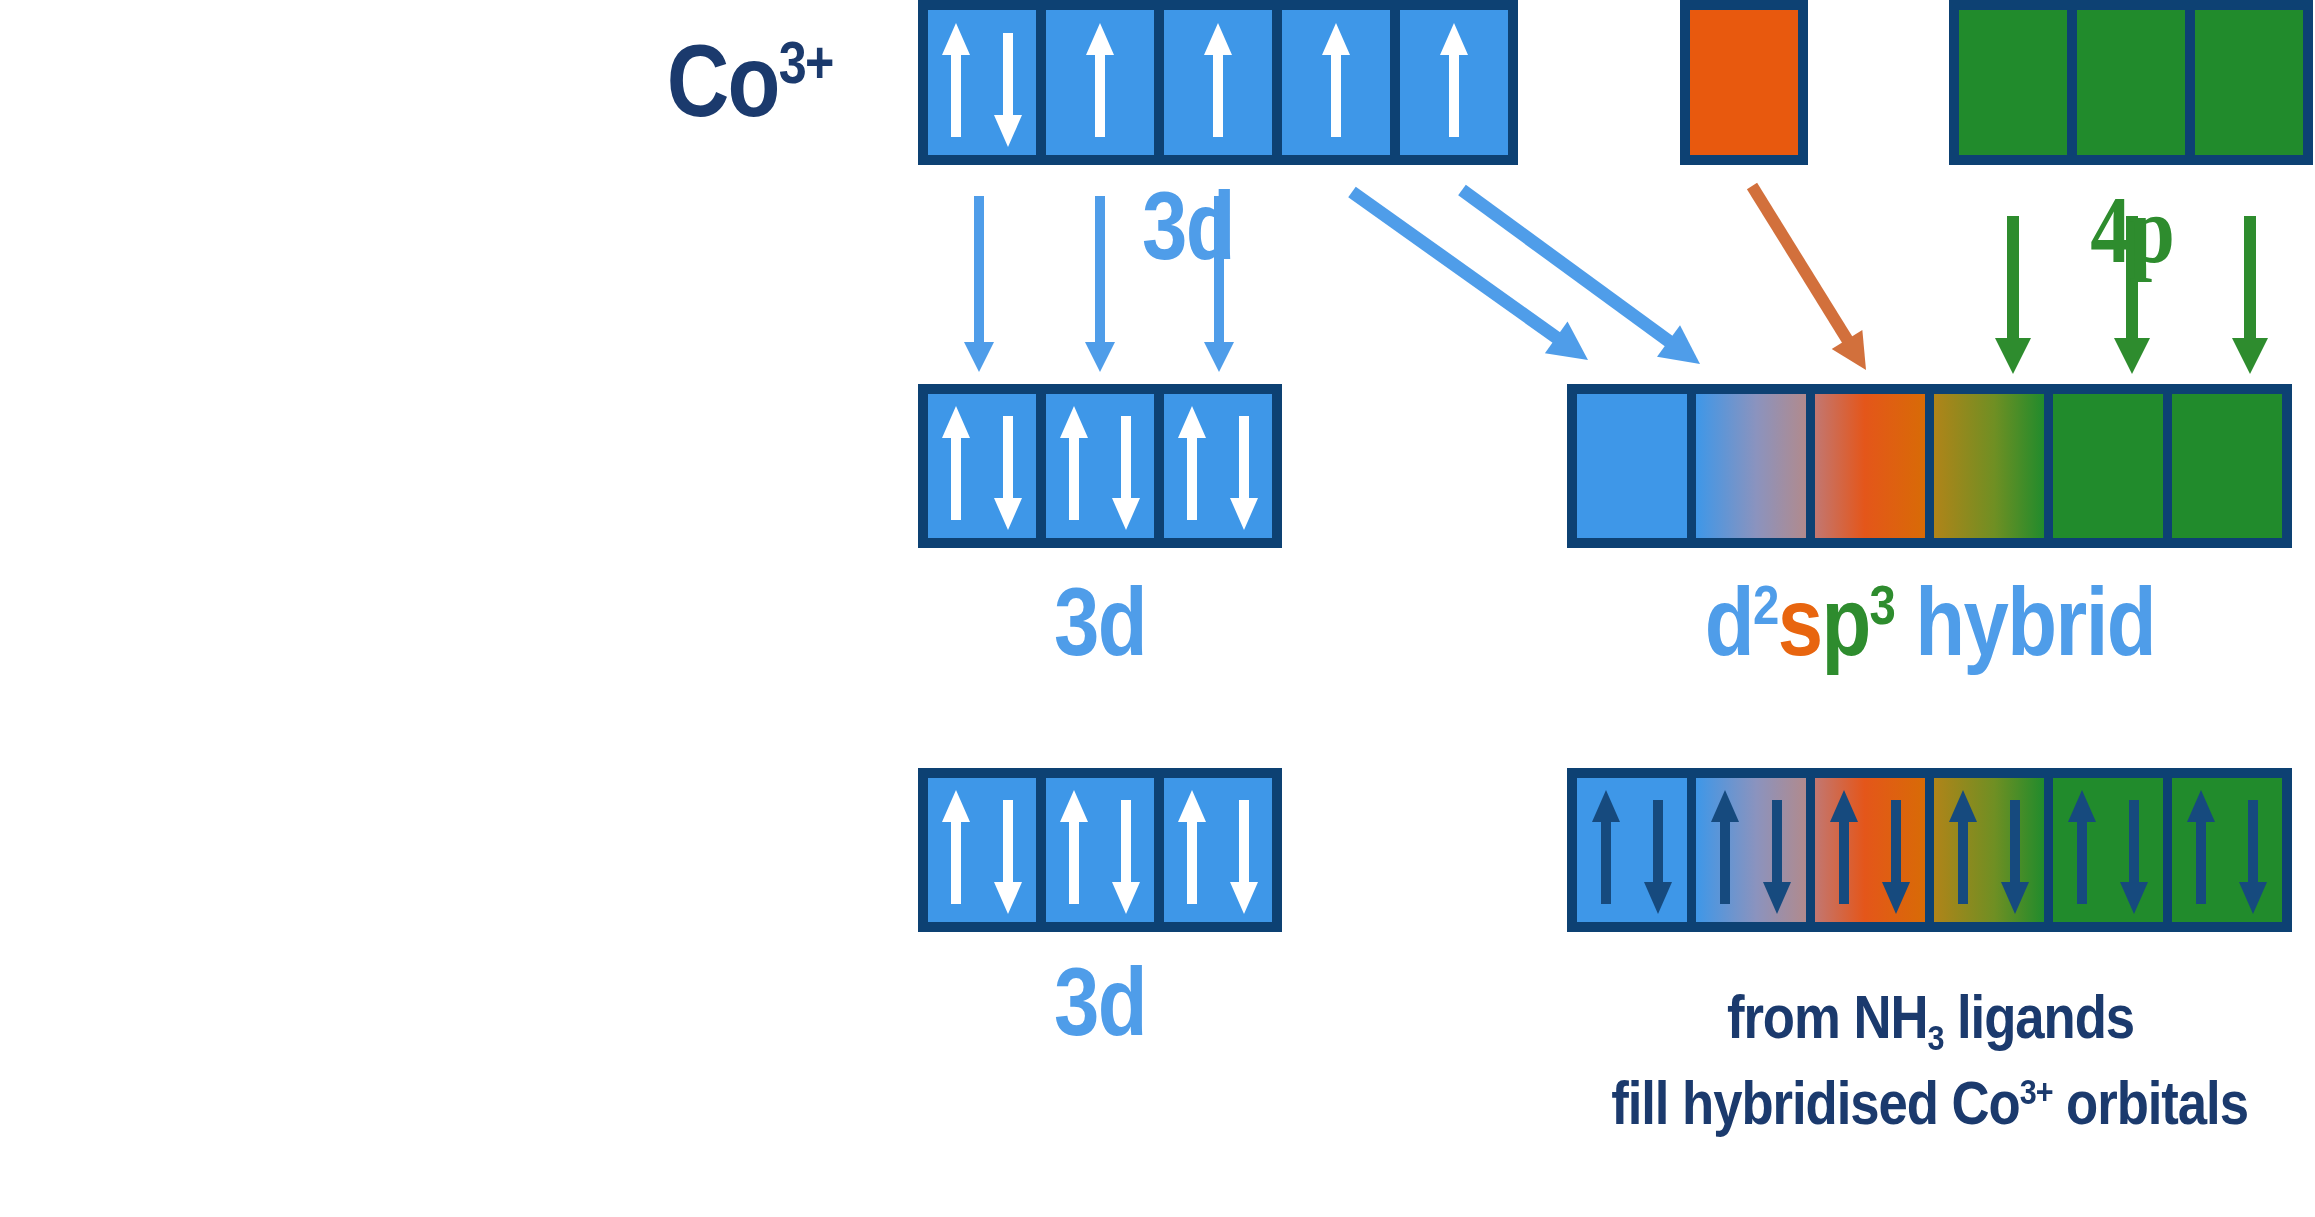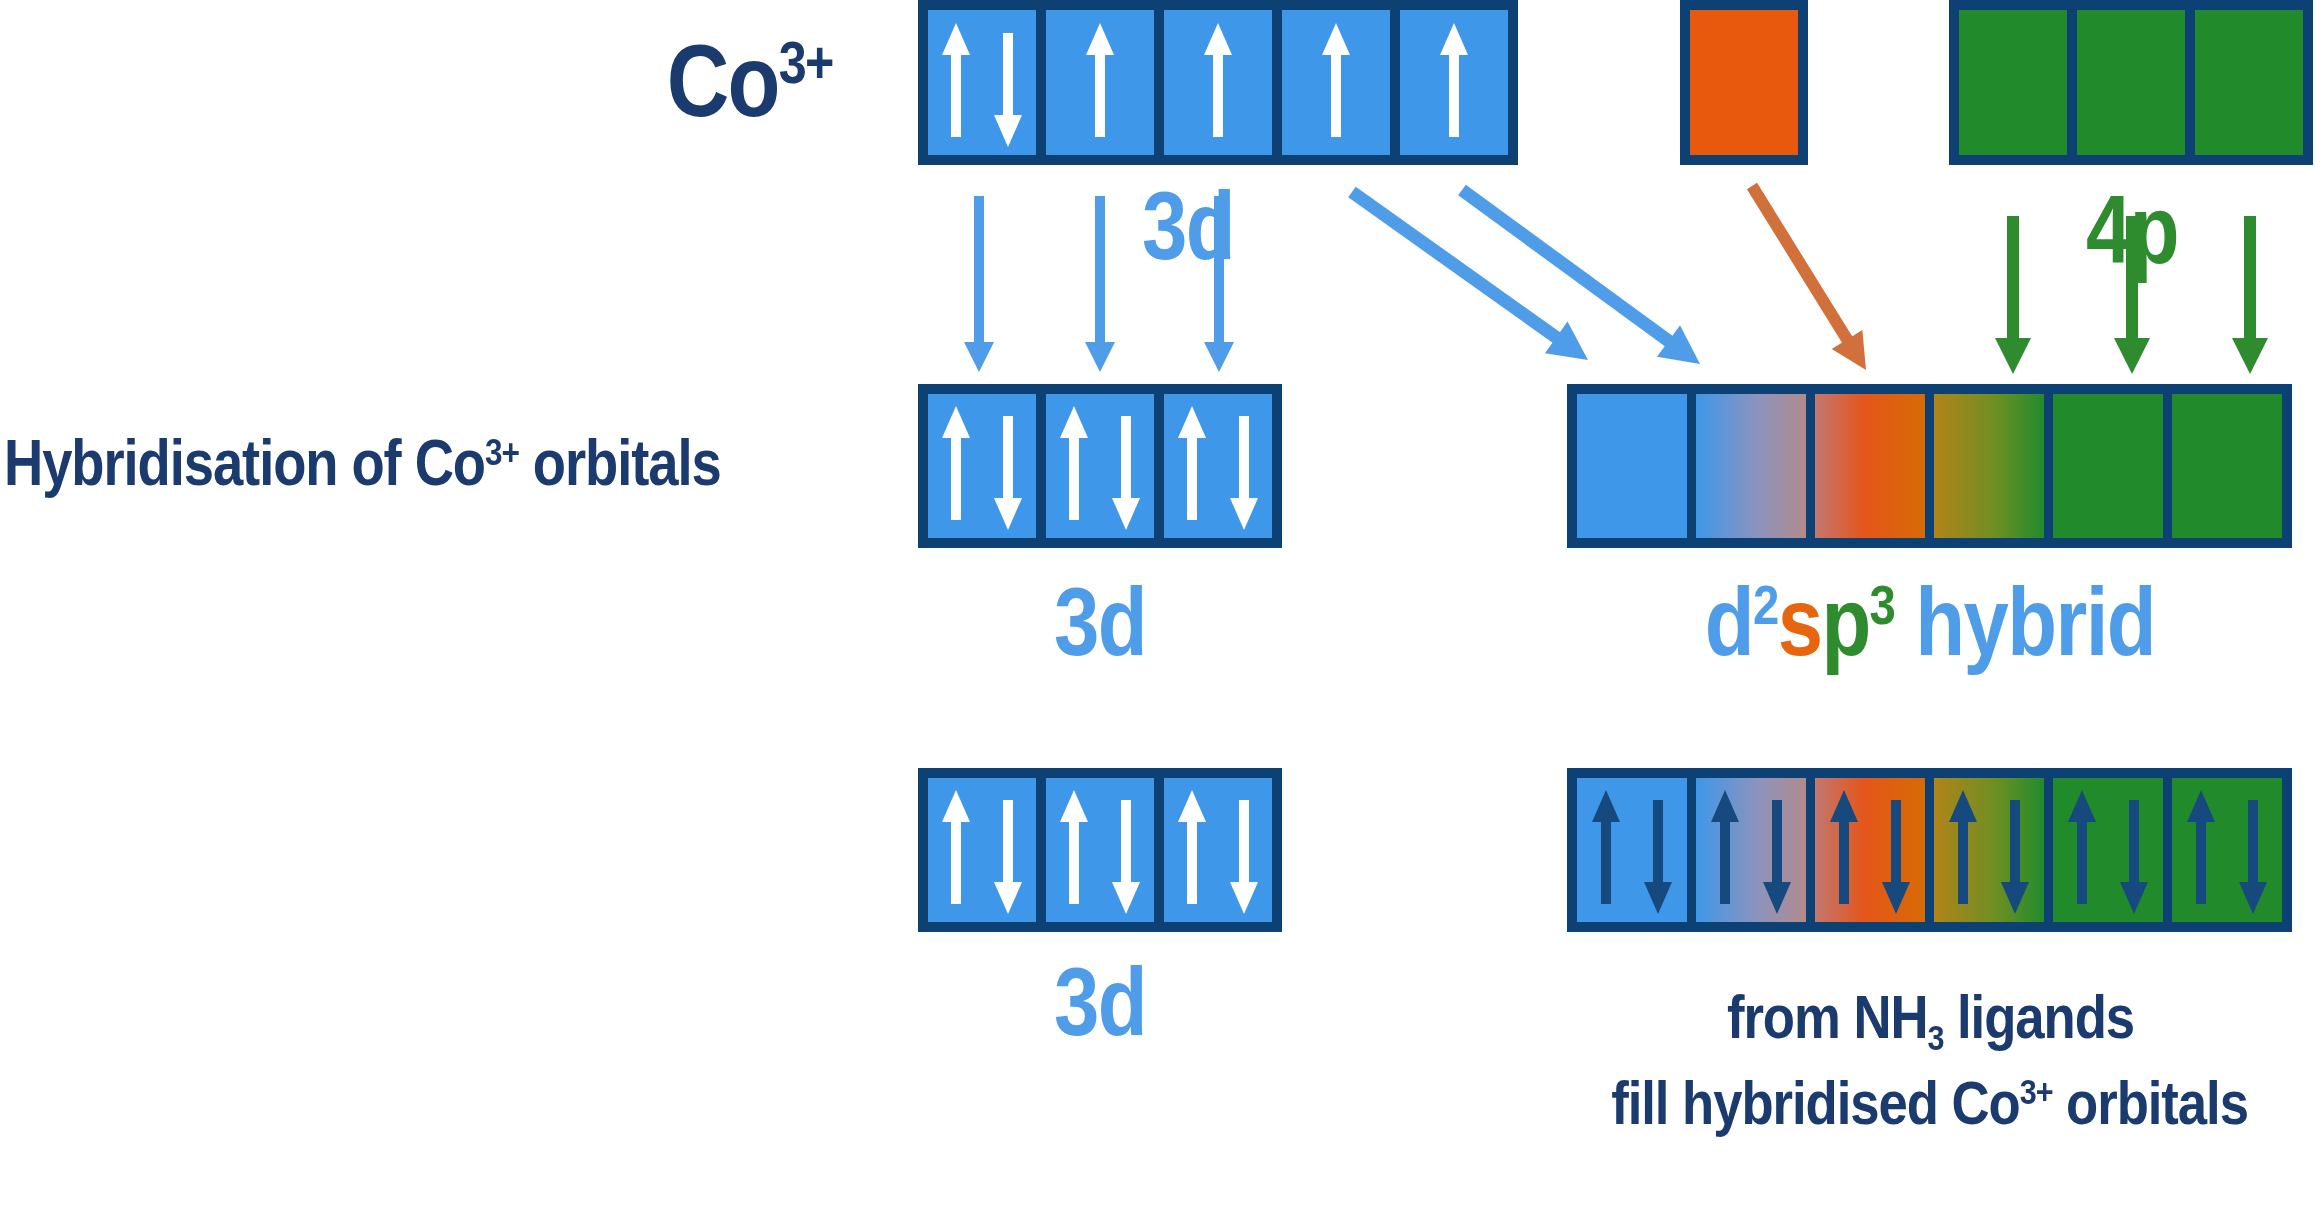--- a/index.html
+++ b/index.html
@@ -110,27 +110,24 @@
     </div>
   <div class="orb-row" style="left:1949px;top:0px;width:364px;height:165px;">
       <div class="cell" style="background: rgb(33, 139, 44);"></div>
       <div class="cell" style="background: rgb(33, 139, 44);"></div>
       <div class="cell" style="background: rgb(33, 139, 44);"></div>
     </div>
 
   <div class="lbl blue" style="left:1088px;top:176px;width:200px;font-size:96px;">
     <span class="cnd">3d</span>
   </div>
-  <div class="lbl green" style="left:2032px;top:180px;width:200px;font-size:96px;">
+  <div class="lbl green" style="left:2032px;top:180px;width:200px;font-size:96px;font-family:Liberation Serif, serif;">
     <span class="cnd">4p</span>
   </div>
 
-  <div class="lbl navy" style="left:4px;top:430px;width:880px;text-align:left;font-size:64px;">
-    <span class="cnd left"><span>Hybridisation of Co</span><span class="sp">3+</span><span> orbitals</span></span>
-  </div>
 
   <div class="orb-row" style="left:918px;top:384px;width:364px;height:164px;">
       <div class="cell" style="background: rgb(62, 151, 232);">
         <div class="earr up">
           <div class="hd" style="border-bottom: 32px solid rgb(255, 255, 255);"></div>
           <div class="sh" style="background: rgb(255, 255, 255);"></div>
         </div>
         <div class="earr down">
           <div class="sh" style="background: rgb(255, 255, 255);"></div>
           <div class="hd" style="border-top: 32px solid rgb(255, 255, 255);"></div>

